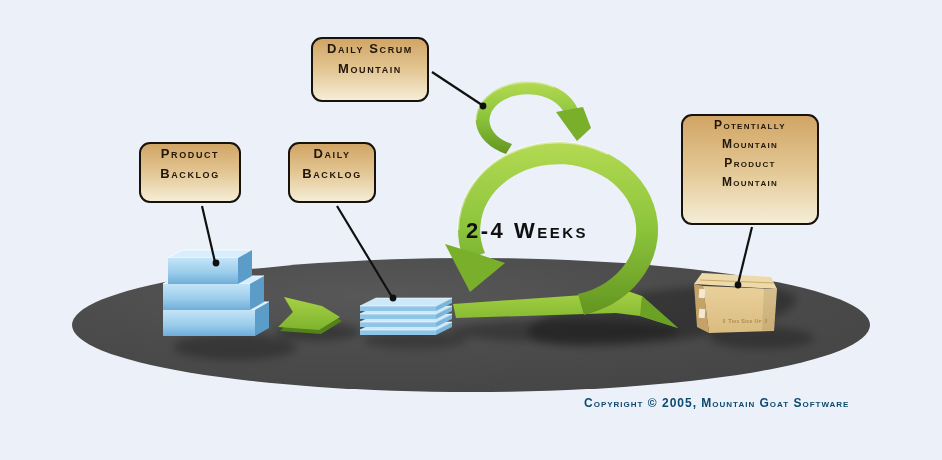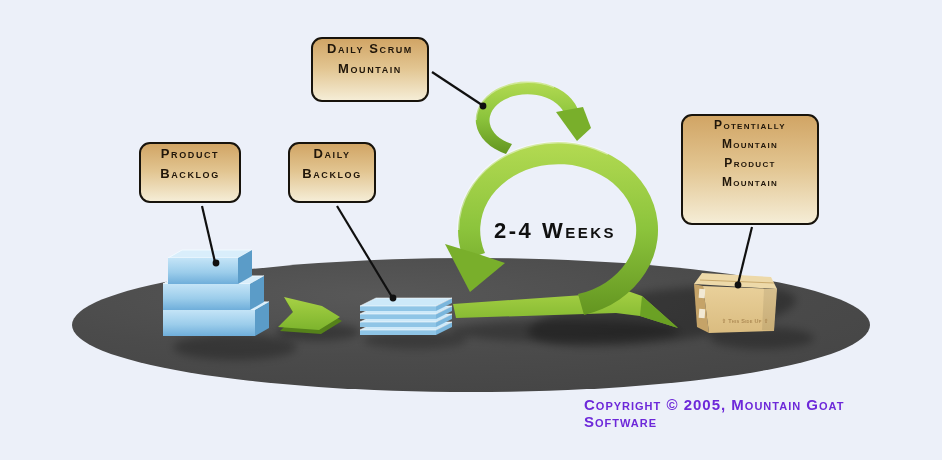--- a/index.html
+++ b/index.html
@@ -19,28 +19,28 @@
     letter-spacing:1.6px;font-size:13px;line-height:20px;text-align:center;
   }
   .box-daily{left:311px;top:37px;width:114px;height:61px;}
   .box-product{left:139px;top:142px;width:98px;height:57px;}
   .box-sprint{left:288px;top:142px;width:84px;height:57px;}
   .box-ship{left:681px;top:114px;width:134px;height:107px;font-size:12px;line-height:19px;letter-spacing:1.3px;}
   .cycle-label{
     position:absolute;text-align:center;font-variant:small-caps;font-weight:700;color:#101010;
   }
   .cycle-24{left:465px;top:122px;width:125px;font-size:14.5px;letter-spacing:1.5px;}
-  .cycle-weeks{left:470px;top:218px;width:170px;font-size:22px;letter-spacing:2.5px;}
+  .cycle-weeks{left:442px;top:218px;width:170px;font-size:22px;letter-spacing:2.5px;}
   .stamp{
     position:absolute;left:712px;top:318px;width:66px;text-align:center;
     font-size:5.5px;letter-spacing:.3px;color:#AE8B55;font-weight:700;font-variant:small-caps;
   }
   .copyright{
     position:absolute;left:584px;top:396px;width:300px;
-    font-size:15px;letter-spacing:1px;color:#6d28d9;font-weight:700;font-variant:small-caps;
+    font-size:12px;letter-spacing:1px;color:#0c4a6e;font-weight:700;font-variant:small-caps;
   }
 </style>
 </head>
 <body>
 
 <div class="stage">
 
   <svg width="942" height="460" viewBox="0 0 942 460">
     <defs>
       <radialGradient id="gGround" cx="38%" cy="28%" r="80%">

